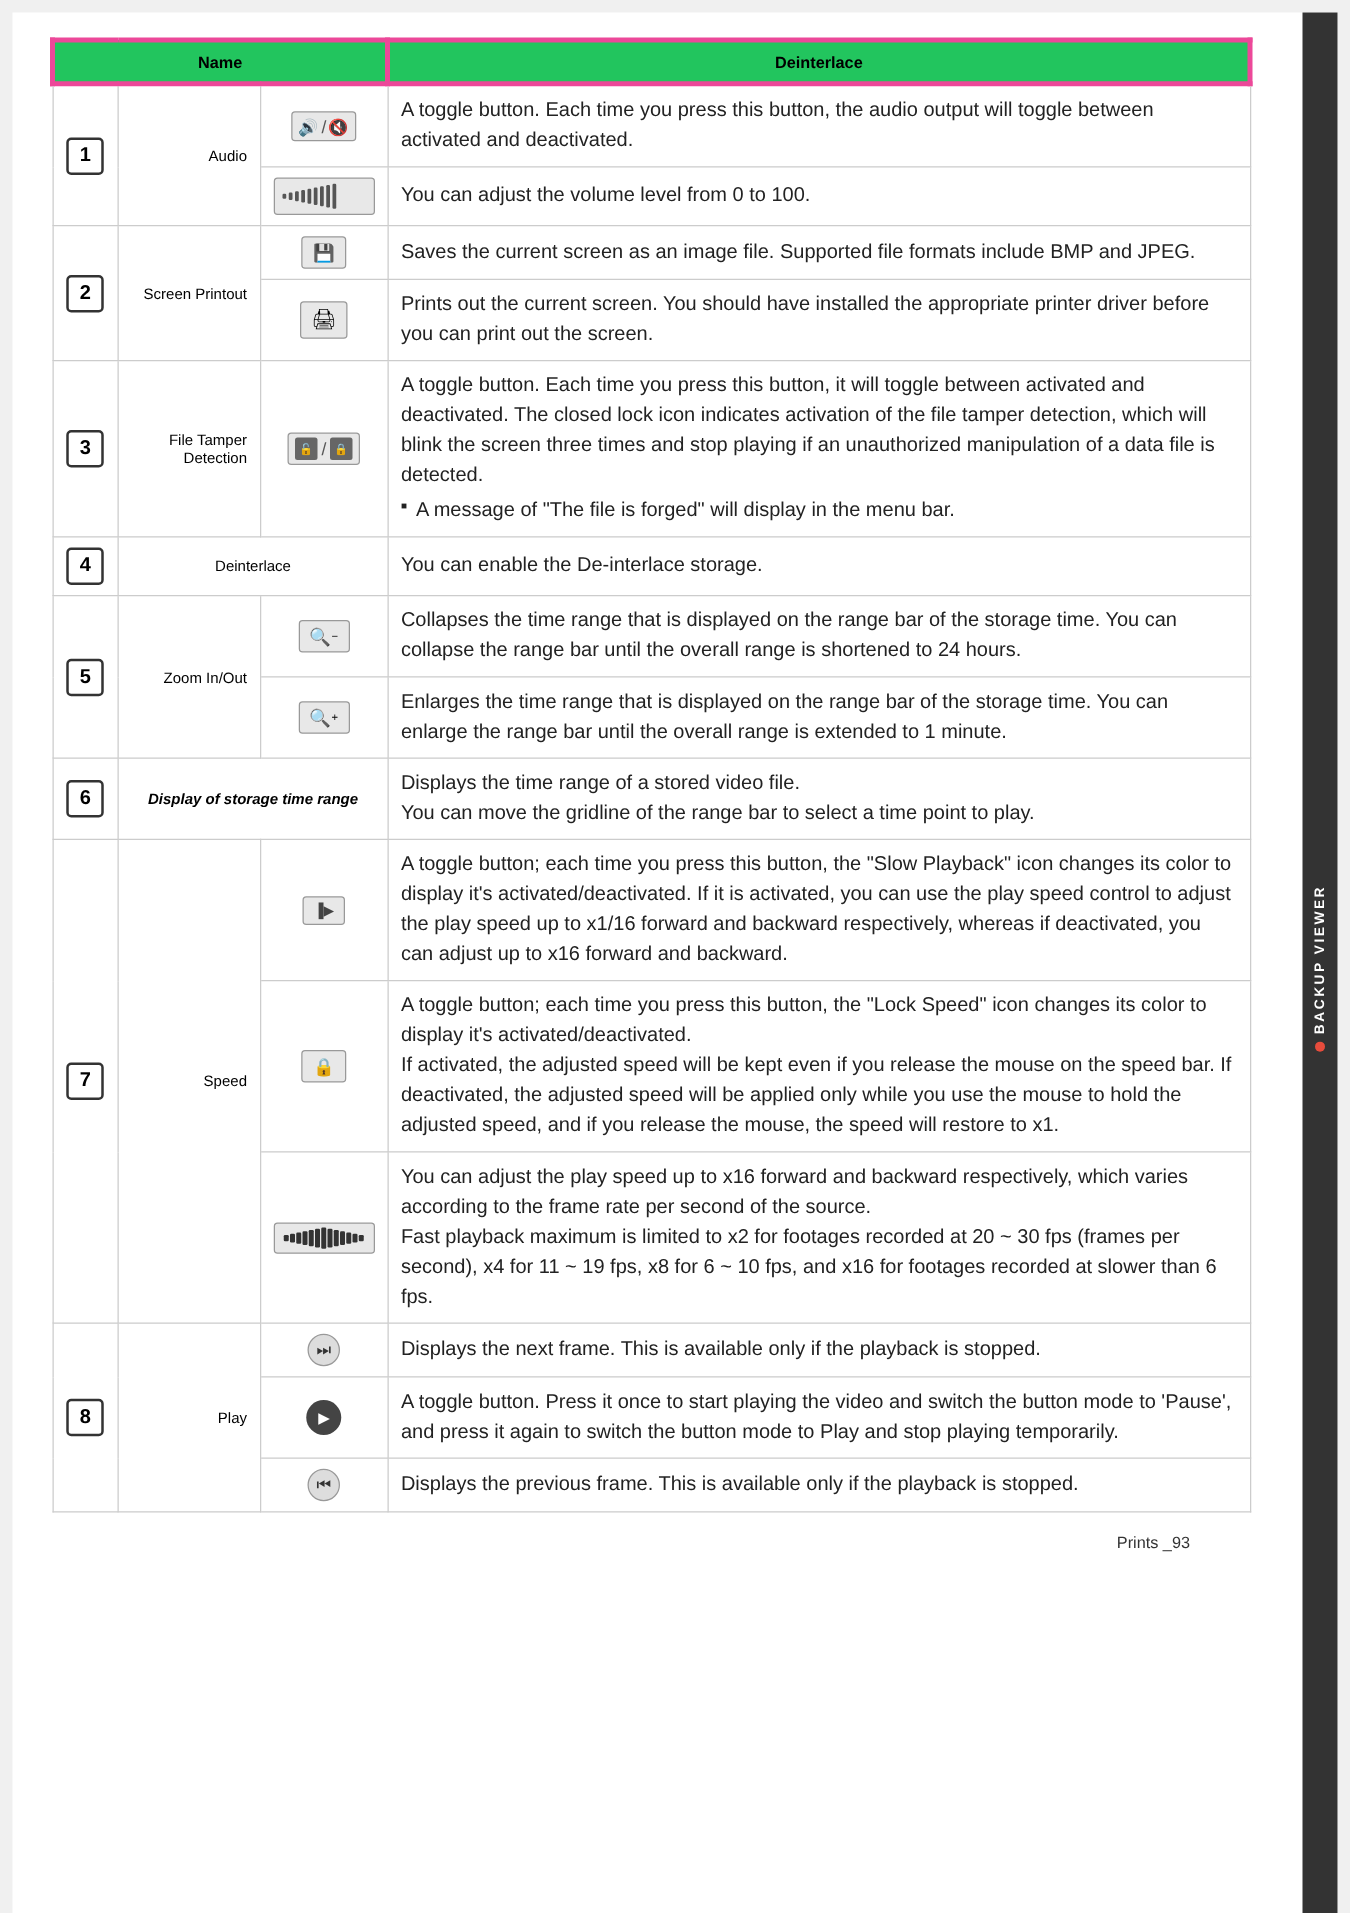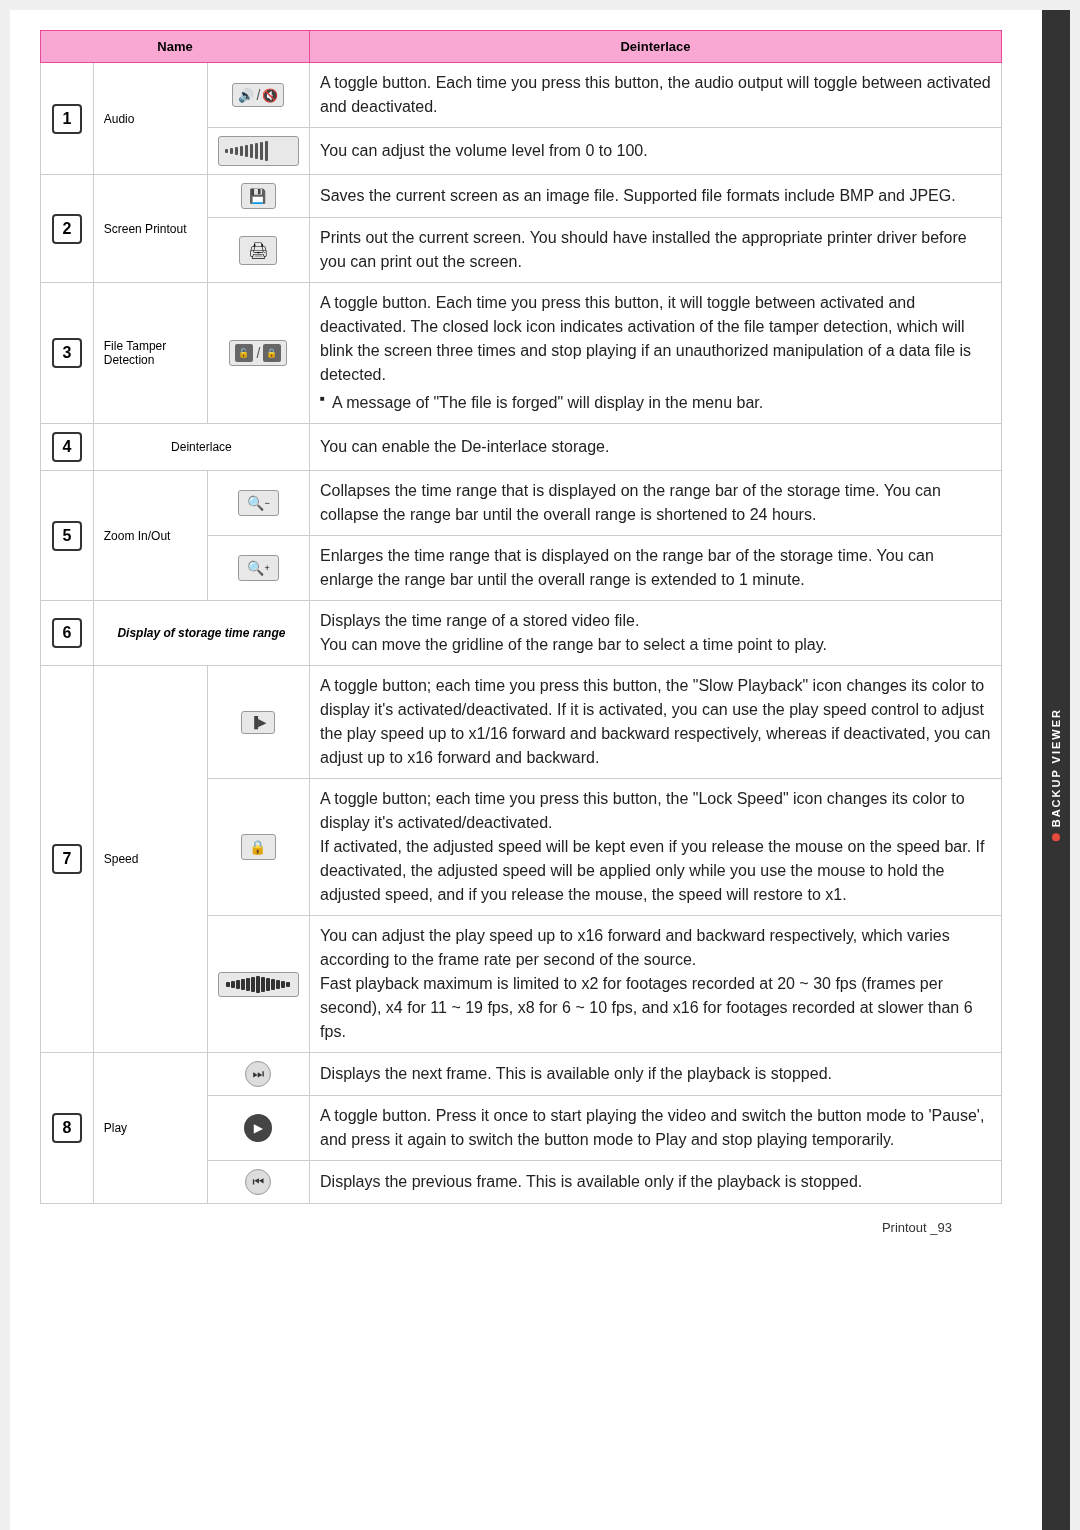--- a/index.html
+++ b/index.html
@@ -54,22 +54,22 @@
       flex: 1;
       padding: 20px 40px 40px 30px;
       margin-right: 28px;
     }
     .doc-table {
       width: 100%;
       border-collapse: collapse;
       border: 1px solid #ccc;
     }
     .doc-table th {
-      background: #f9a8d4;
-      border: 1px solid #ec4899;
+      background: #22c55e;
+      border: 4px solid #ec4899;
       padding: 8px 12px;
       font-size: 13px;
       font-weight: bold;
       text-align: center;
     }
     .doc-table th.name-col {
       width: 28%;
     }
     .doc-table th.desc-col {
       width: 72%;
@@ -89,21 +89,21 @@
       align-items: center;
       justify-content: center;
       width: 30px;
       height: 30px;
       border: 2px solid #333;
       border-radius: 4px;
       font-size: 16px;
       font-weight: bold;
     }
     .label-cell {
-      text-align: left;
+      text-align: right;
       vertical-align: middle;
       font-size: 12px;
       font-weight: normal;
       width: 110px;
     }
     .icon-cell {
       text-align: center;
       vertical-align: middle;
       width: 90px;
       padding: 6px;
@@ -464,16 +464,16 @@
         <tr>
           <td class="icon-cell">
             <span class="prev-frame-icon">⏮</span>
           </td>
           <td class="desc-cell">Displays the previous frame. This is available only if the playback is stopped.</td>
         </tr>
       </tbody>
     </table>
 
     <div class="footer-bar">
-      <span>Printout _93</span>
+      <span>Prints _93</span>
     </div>
   </div>
 </div>
 
 </body></html>

